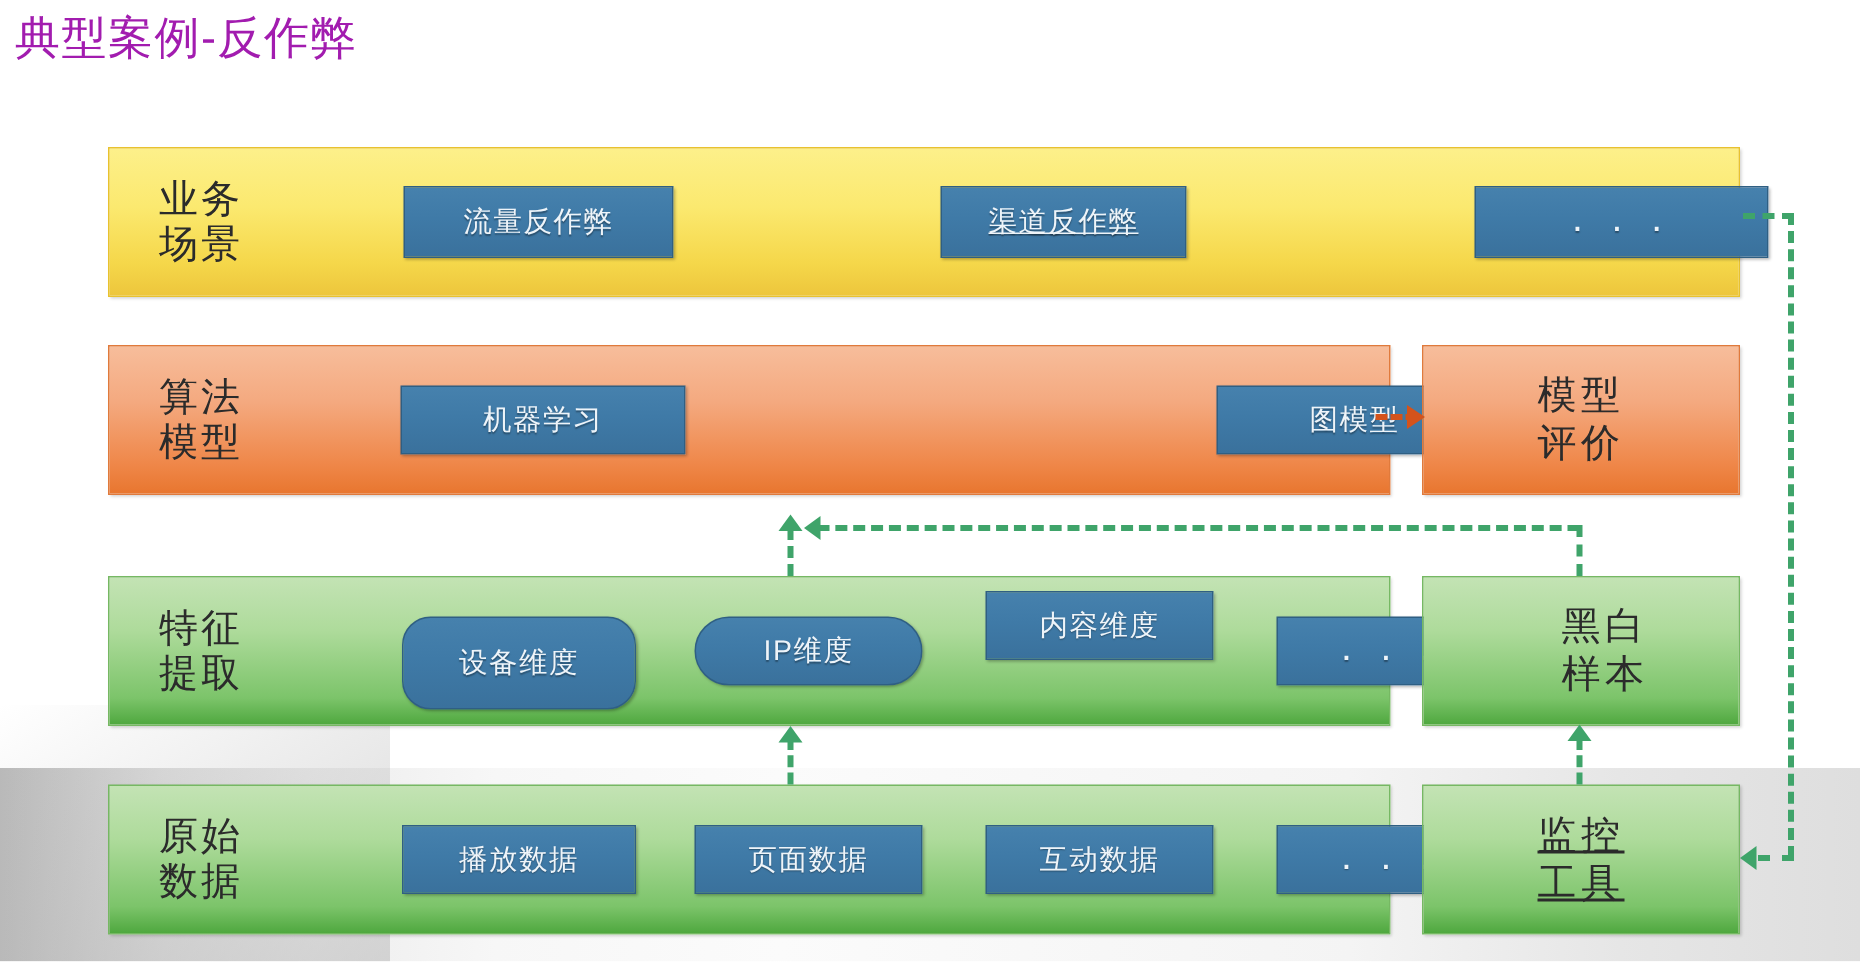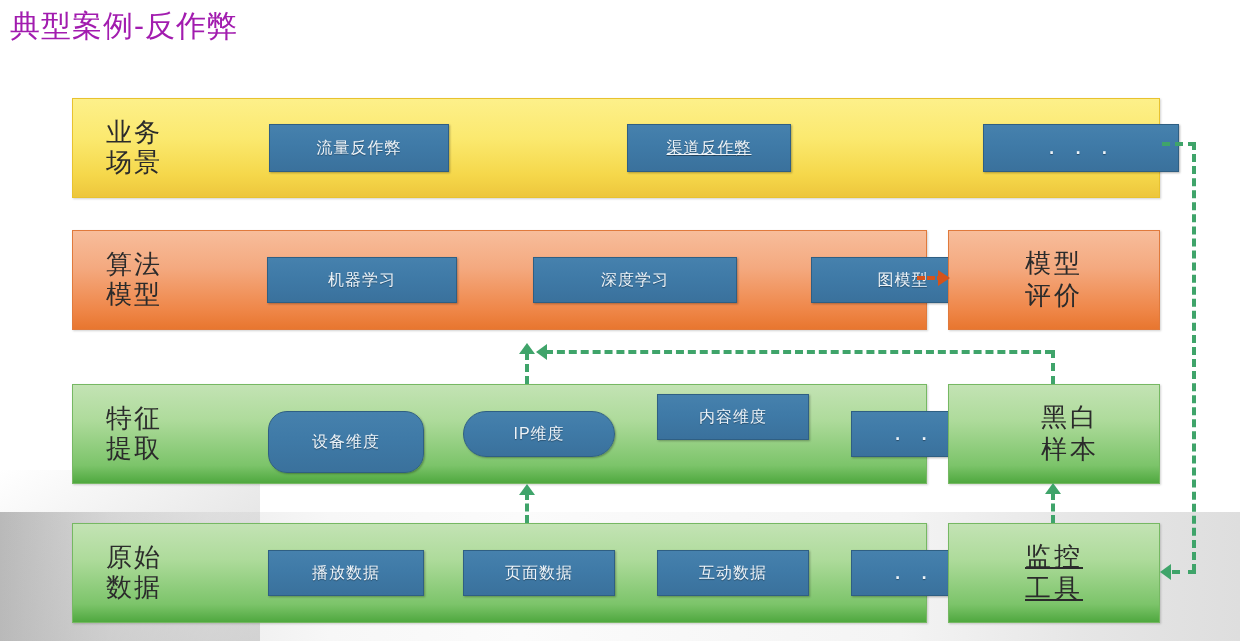--- a/index.html
+++ b/index.html
@@ -99,21 +99,21 @@
   .chip {
     position: absolute;
     box-sizing: border-box;
     background: linear-gradient(to bottom, #4681ad 0%, #3f7aa7 45%, #3a719c 100%);
     border: 1px solid #2f5f83;
     box-shadow: 1px 1px 2px rgba(0,0,0,0.30);
     color: #eef4f9;
     display: flex;
     align-items: center;
     justify-content: center;
-    font-size: 16px;
+    font-size: 19px;
     letter-spacing: 1px;
     text-shadow: 0 1px 1px rgba(0,0,0,0.35);
     white-space: nowrap;
   }
   .chip.dots {
     font-size: 26px;
     letter-spacing: 6px;
     padding-bottom: 6px;
   }
 
@@ -207,21 +207,20 @@
     </div>
   </div>
 
   <div class="band band-orange" style="left:72px; top:230px; width:855px; height:100px;">
     <div class="band-label">
       <span class="ln">算法</span>
       <span class="ln">模型</span>
     </div>
     <div class="band-items">
       <div class="chip" style="left:94px; top:26px; width:190px; height:46px;">机器学习</div>
-      <div class="chip" style="left:360px; top:26px; width:204px; height:46px;">深度学习</div>
       <div class="chip" style="left:638px; top:26px; width:184px; height:46px;">图模型</div>
     </div>
   </div>
 
   <div class="orange-arrow-line" style="left:917px; top:276px; width:28px;"></div>
   <div class="arrow-right-orange" style="left:938px; top:270px;"></div>
 
   <div class="side-panel panel-orange" style="left:948px; top:230px; width:212px; height:100px;">
     <div>
       <span class="ln">模型</span>

